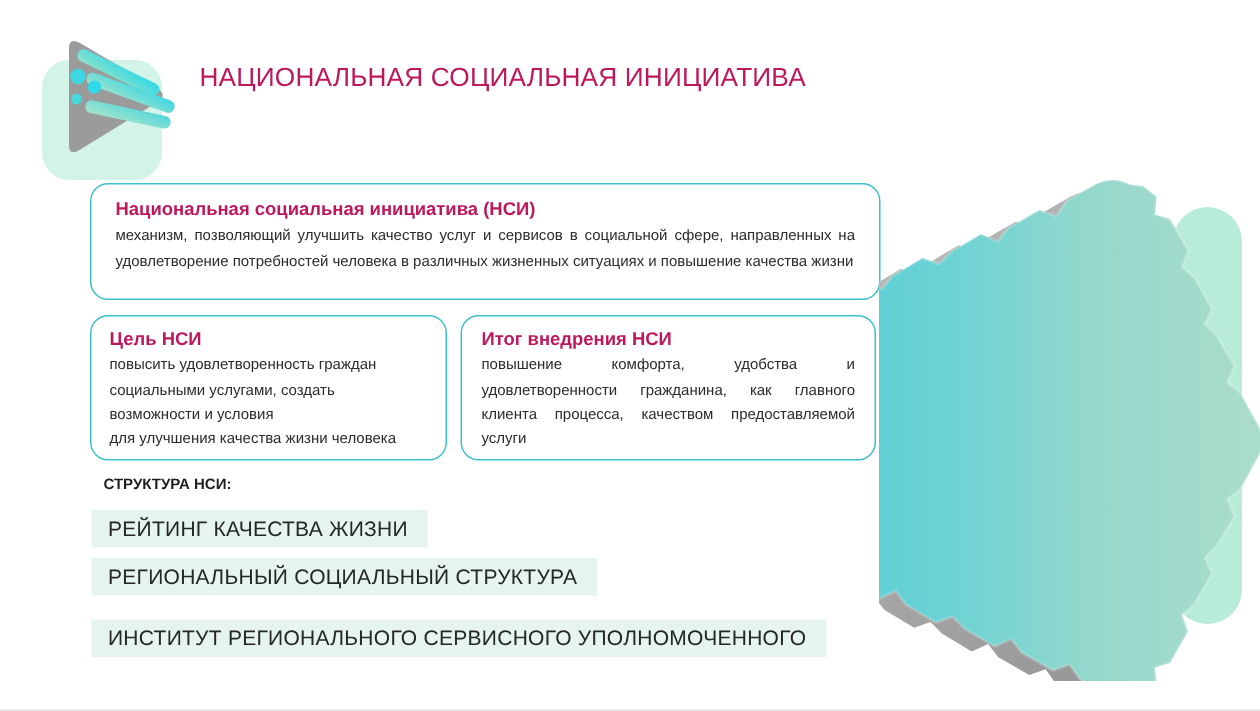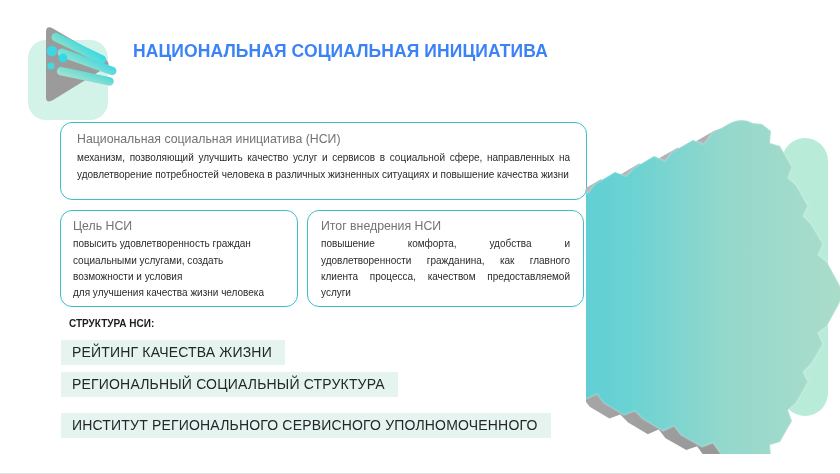--- a/index.html
+++ b/index.html
@@ -29,38 +29,38 @@
     height: 112px;
   }
   #logo svg { display: block; }
 
   
   #title {
     position: absolute;
     left: 133px;
     top: 41px;
     font-size: 17.5px;
-    font-weight: bold;
+    font-weight: normal;
     letter-spacing: 0.1px;
-    color: #3b82f6;
+    color: #be185d;
     white-space: nowrap;
   }
 
   
   .card {
     position: absolute;
     border: 1.6px solid #3bbfcb;
     border-radius: 12px;
     background: rgba(255,255,255,0.86);
     box-sizing: border-box;
   }
   .card-head {
     font-size: 12.3px;
-    font-weight: normal;
-    color: #737373;
+    font-weight: bold;
+    color: #be185d;
     line-height: 1.25;
   }
   .card-body {
     font-size: 10px;
     color: #2b2b2b;
     line-height: 1.62;
     text-align: justify;
   }
   .card-body.nojust { text-align: left; }
 

